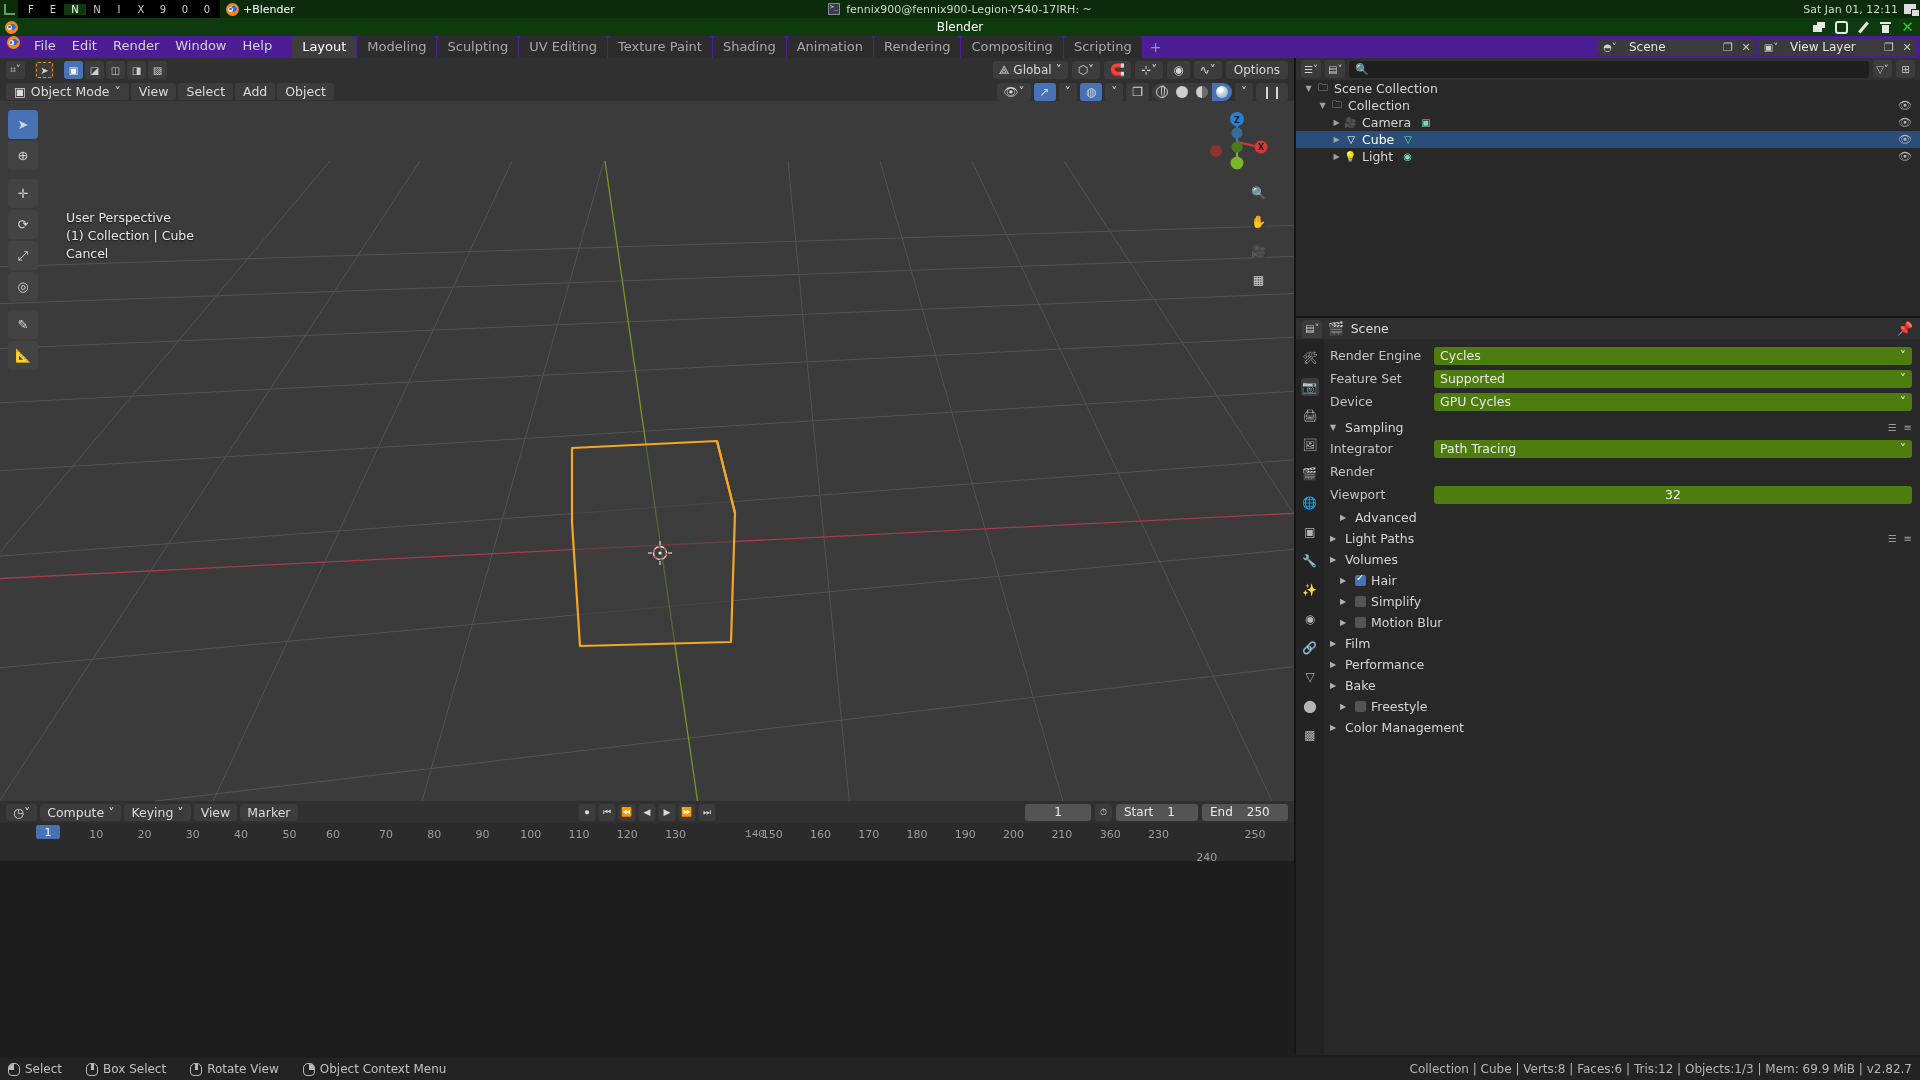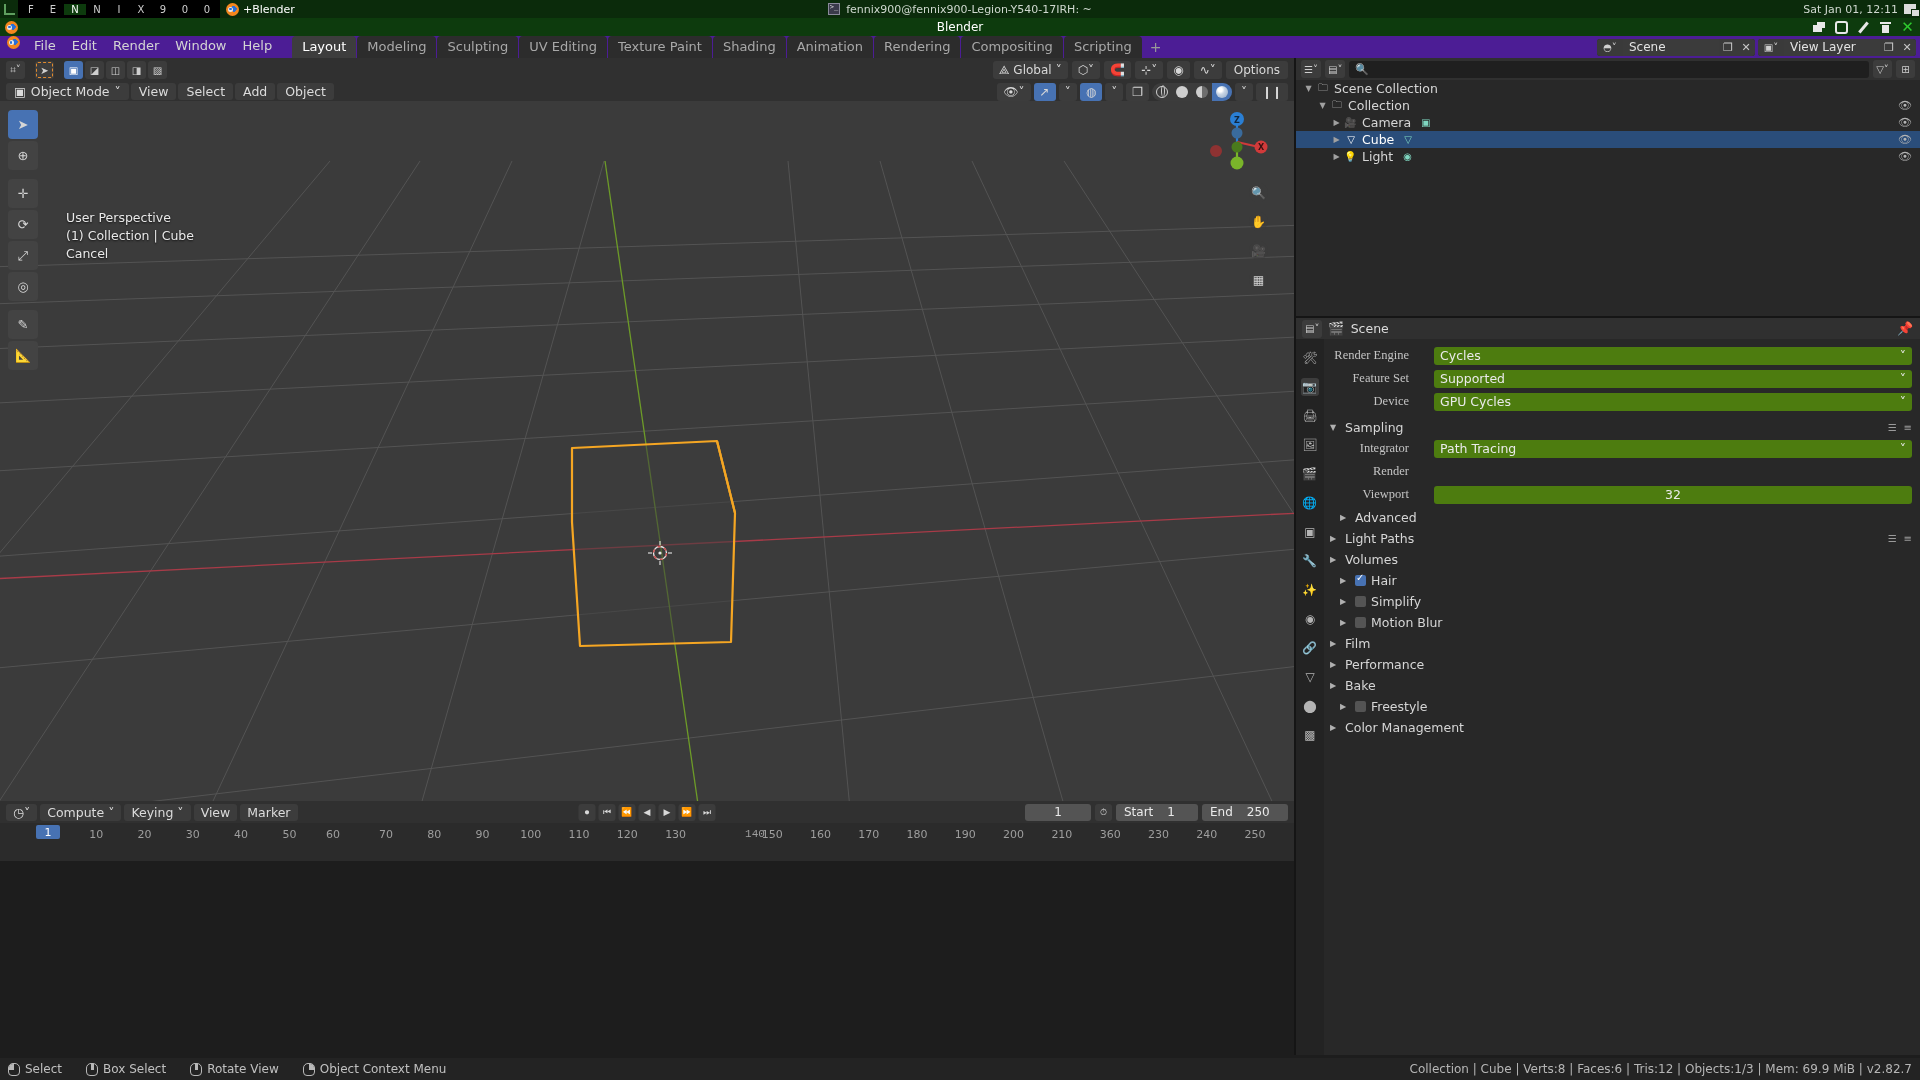--- a/index.html
+++ b/index.html
@@ -147,21 +147,21 @@
 
   
   #props { position:absolute; left:1296px; top:318px; width:624px; height:737px; background:#282828; }
   #pr-head { height:21px; background:#303030; display:flex; align-items:center; padding:0 6px; gap:6px; }
   #pr-tabs { position:absolute; left:0; top:21px; width:28px; bottom:0; background:#232323;
     display:flex; flex-direction:column; align-items:center; padding-top:10px; gap:11px; }
   .pt { width:18px; height:18px; display:flex; align-items:center; justify-content:center; font-size:12px; color:#b4b4b4; }
   .pt.active { background:#3d3d3d; border-radius:3px; color:#fff; }
   #pr-body { position:absolute; left:28px; top:21px; right:0; bottom:0; padding:6px 8px 0 6px; }
   .prow { display:flex; align-items:center; height:21px; margin-bottom:2px; }
-  .plabel { width:104px; text-align:right; padding-right:25px; font-size:12.5px; color:#c4c4c4;font-family:Liberation Serif, serif; }
+  .plabel { width:104px; padding-right:4px; font-size:12.5px; color:#c4c4c4; }
   .pfield { flex:1; height:18px; background:#4d7c0f; border-radius:3px; display:flex; align-items:center;
     justify-content:space-between; padding:0 6px; font-size:12.5px; color:#eaeaea; }
   .pfield.center { justify-content:center; }
   .sect { display:flex; align-items:center; height:21px; font-size:12.5px; color:#d6d6d6; gap:5px; }
   .sect .tri { font-size:8px; color:#b0b0b0; width:10px; }
   .sect.indent { padding-left:10px; }
   .cbx { width:11px; height:11px; border-radius:2px; background:#545454; display:inline-block; }
   .cbx.on { background:#4772b3; position:relative; }
   .cbx.on:after { content:"✓"; position:absolute; left:1px; top:-3px; font-size:10px; color:#fff; }
   .sect-right { margin-left:auto; display:flex; gap:7px; color:#9a9a9a; font-size:10px; }
@@ -494,21 +494,21 @@
       <div class="tick" style="left: 755px; font-family: Liberation Mono, monospace;">140</div>
       <div class="tick" style="left: 772.2px;">150</div>
       <div class="tick" style="left: 820.48px;">160</div>
       <div class="tick" style="left: 868.76px;">170</div>
       <div class="tick" style="left: 917.04px;">180</div>
       <div class="tick" style="left: 965.32px;">190</div>
       <div class="tick" style="left: 1013.6px;">200</div>
       <div class="tick" style="left: 1061.88px;">210</div>
       <div class="tick" style="left: 1110.16px;">360</div>
       <div class="tick" style="left: 1158.44px;">230</div>
-      <div class="tick" style="left: 1206.72px;">240</div>
+      <div class="tick" style="left: 1206.72px; margin-top: 23px;">240</div>
       <div class="tick" style="left: 1255px;">250</div>
     </div>
 </div>
 
 <div id="outliner">
   <div id="ol-head">
     <div class="tbtn">☰˅</div>
     <div class="tbtn">▤˅</div>
     <div class="ol-search">
       <span>🔍</span>

